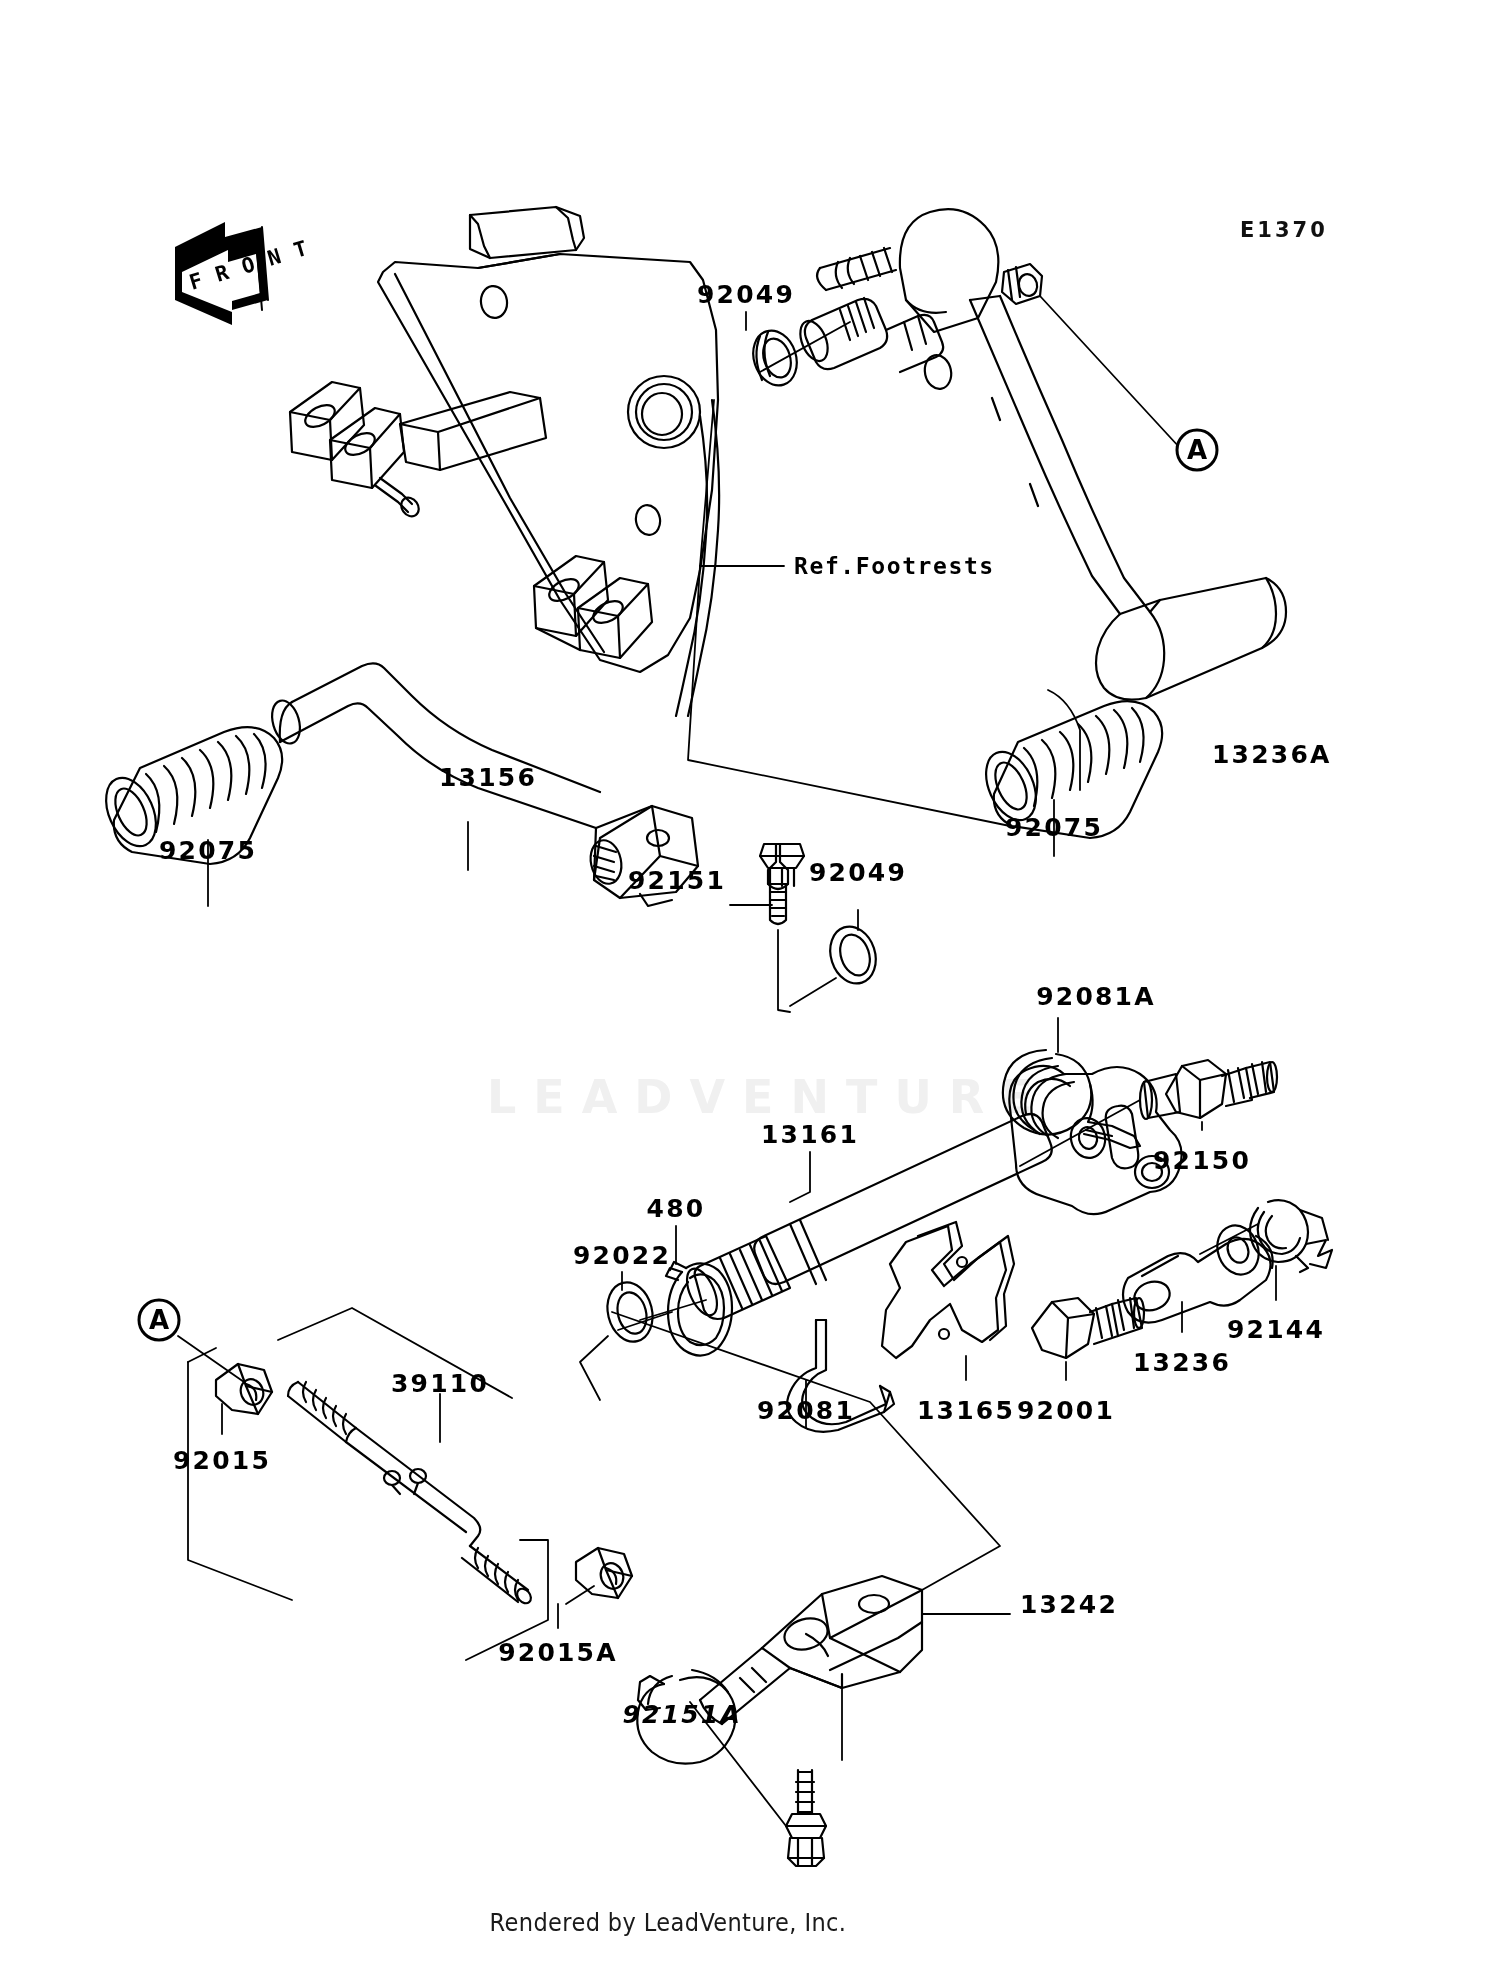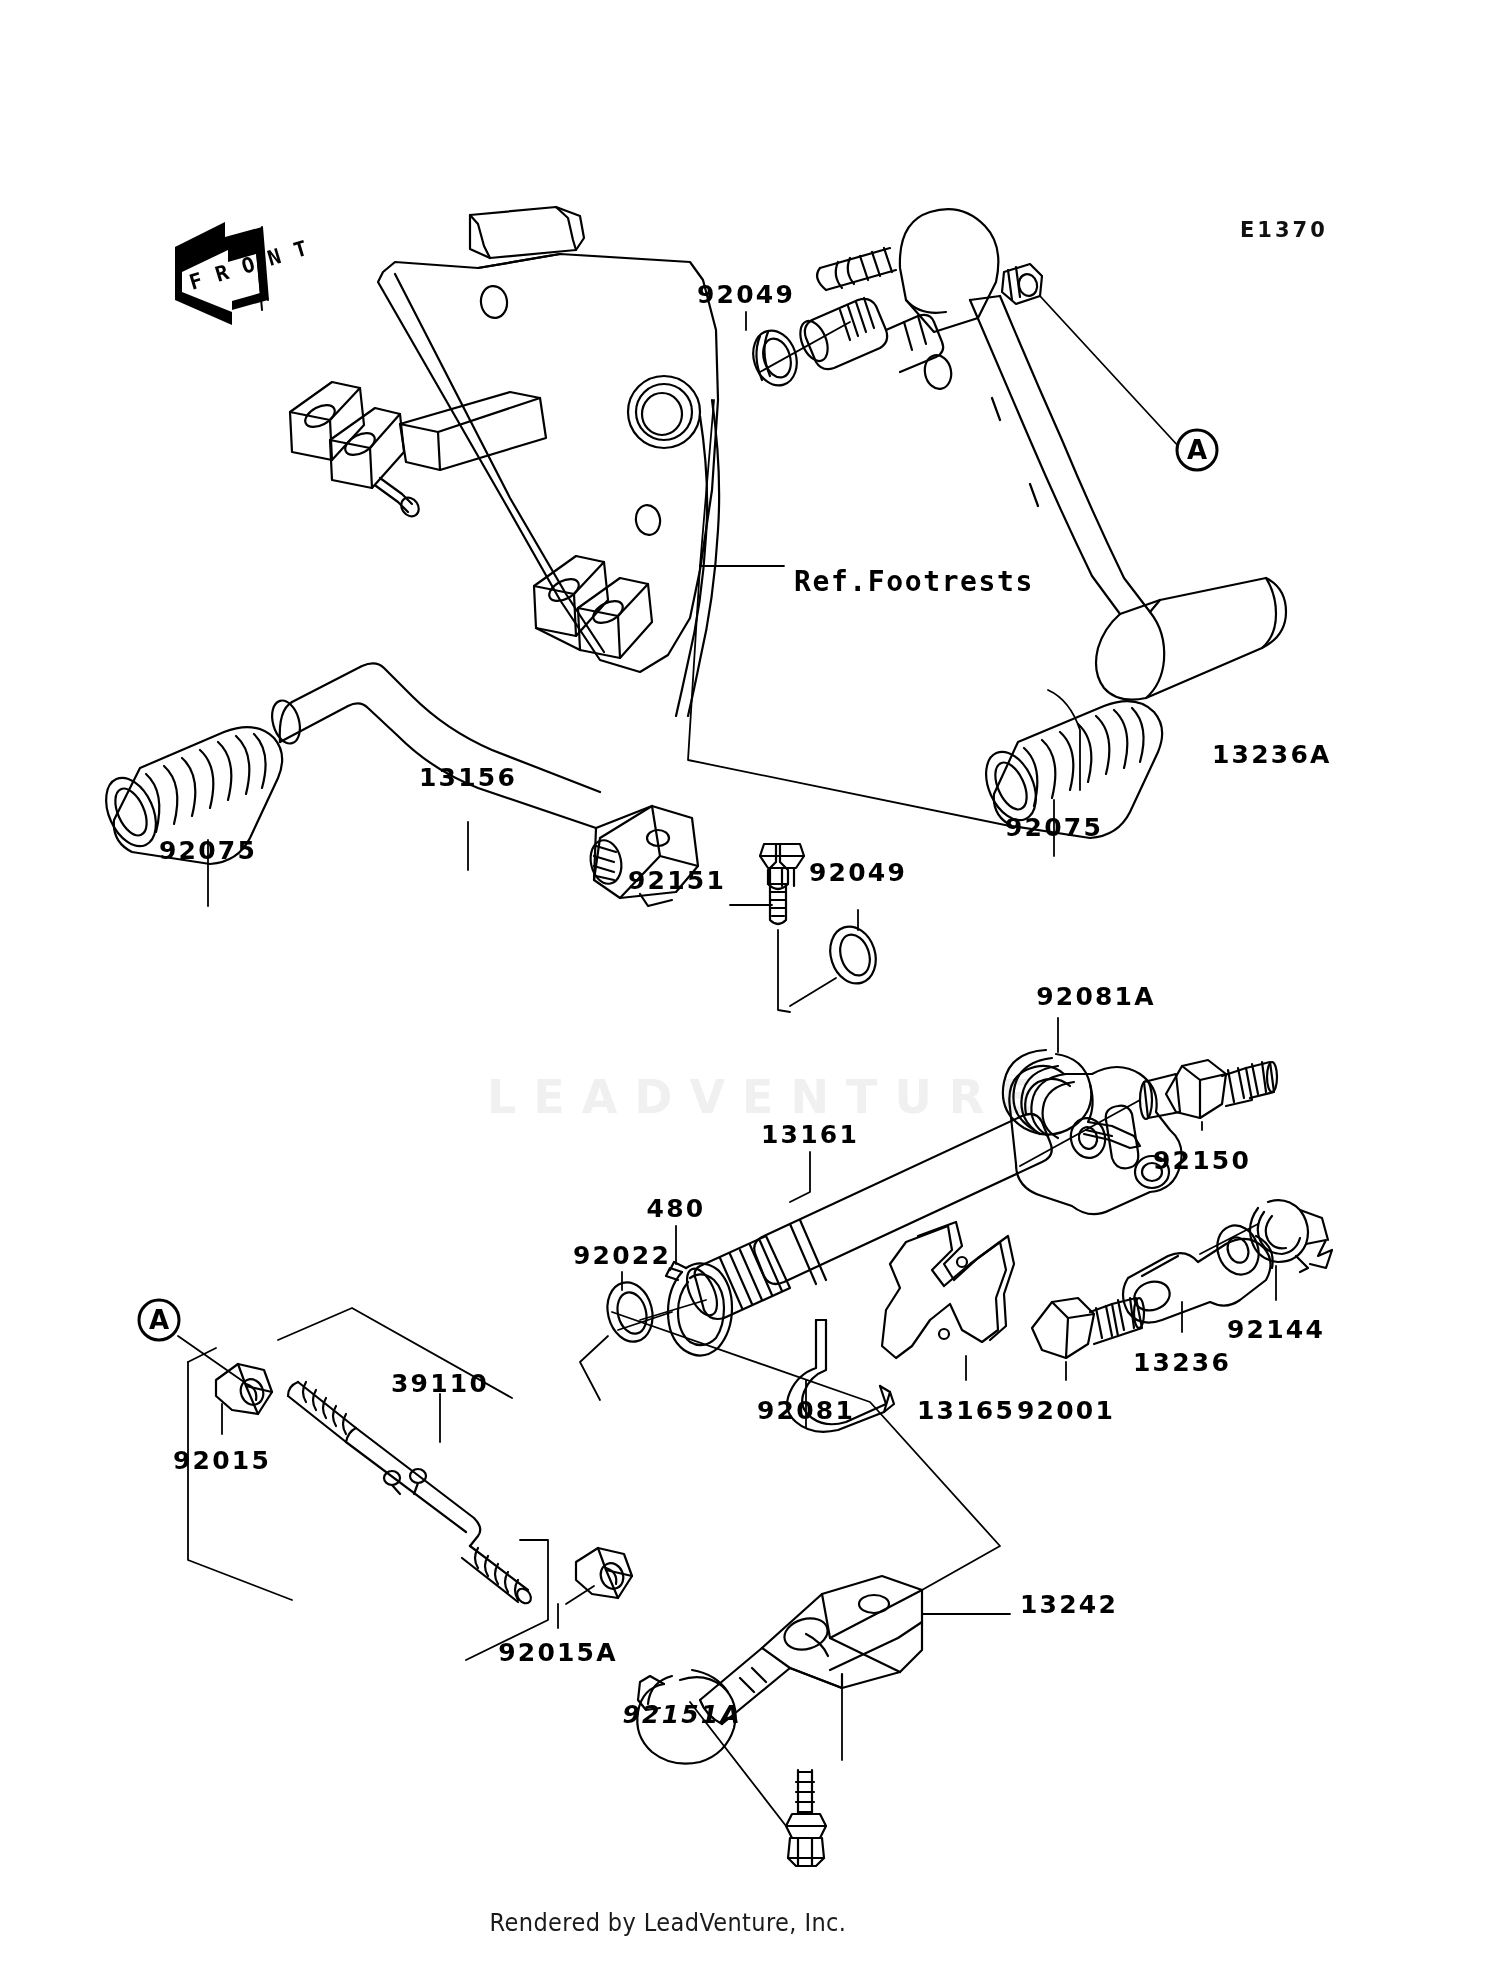--- a/index.html
+++ b/index.html
@@ -42,25 +42,24 @@
     font-weight: bold;
     font-size: 21px;
     letter-spacing: 3px;
     color: #111111;
     white-space: nowrap;
   }
   .ref-lbl {
     position: absolute;
     font-family: "DejaVu Sans Mono", monospace;
     font-weight: bold;
-    font-size: 28px;
+    font-size: 23px;
     letter-spacing: 1.6px;
     color: #000000;
     white-space: nowrap;
-    margin-top: 12px;
   }
   .watermark {
     position: absolute;
     font-family: "DejaVu Sans", sans-serif;
     font-weight: bold;
     font-size: 46px;
     letter-spacing: 17px;
     color: #f0f0f0;
     white-space: nowrap;
     user-select: none;
@@ -528,21 +527,21 @@
   </svg>
 
   <div class="code-lbl" style="left:1240px; top:218px;">E1370</div>
 
   <div class="ref-lbl" style="left:794px; top:553px;">Ref.Footrests</div>
 
   <div class="lbl center" style="left:746px;  top:282px;">92049</div>
   <div class="lbl" style="left:1212px; top:742px;">13236A</div>
   <div class="lbl center" style="left:1054px; top:815px;">92075</div>
   <div class="lbl center" style="left:208px;  top:838px;">92075</div>
-  <div class="lbl center" style="left:468px;  top:765px;text-align:right;">13156</div>
+  <div class="lbl center" style="left:488px;  top:765px;text-align:right;">13156</div>
   <div class="lbl right" style="left:726px;  top:868px;">92151</div>
   <div class="lbl center" style="left:858px;  top:860px;">92049</div>
   <div class="lbl center" style="left:1058px; top:984px;margin-left:38px;">92081A</div>
   <div class="lbl center" style="left:1202px; top:1148px;">92150</div>
   <div class="lbl center" style="left:810px;  top:1122px;">13161</div>
   <div class="lbl center" style="left:676px;  top:1196px;text-align:center;">480</div>
   <div class="lbl center" style="left:622px;  top:1243px;">92022</div>
   <div class="lbl center" style="left:806px;  top:1398px;">92081</div>
   <div class="lbl center" style="left:966px;  top:1398px;">13165</div>
   <div class="lbl center" style="left:1066px; top:1398px;">92001</div>

